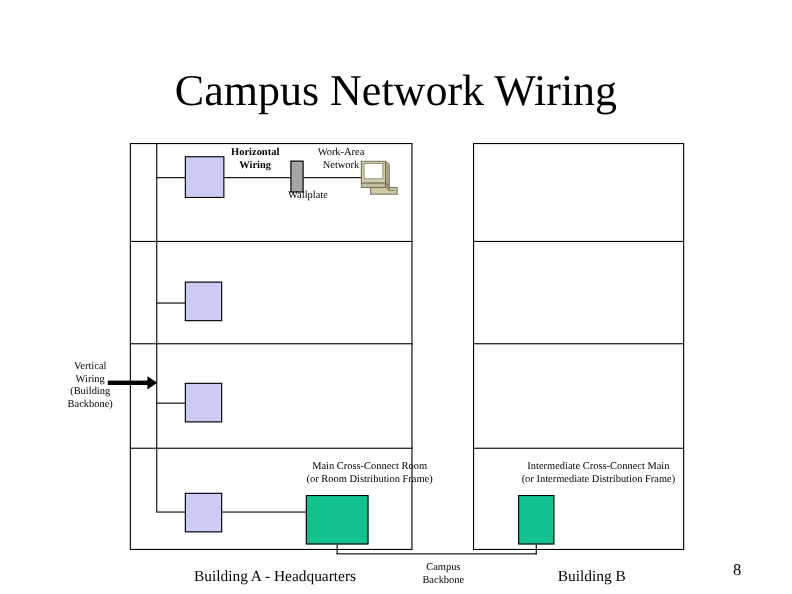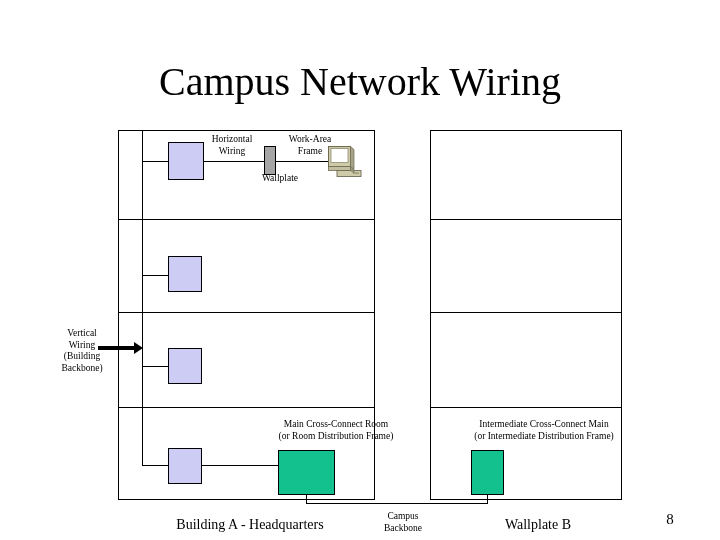--- a/index.html
+++ b/index.html
@@ -77,24 +77,24 @@
 
       <rect x="10" y="24.5" width="24" height="6" fill="#CFCBA8" stroke="#6E6B55" stroke-width="0.9"></rect>
 
       <polygon points="23.5,0.5 27,3.5 27,23.5 23.5,20.5" fill="#A8A489" stroke="#6E6B55" stroke-width="0.7"></polygon>
       <polygon points="23.5,20.5 27,23.5 27,27 23.5,24.5" fill="#9A9679" stroke="#6E6B55" stroke-width="0.6"></polygon>
 
       <rect x="26" y="26.5" width="6" height="1.2" fill="#8E8B70"></rect>
     </svg>
   </div>
 
-  <div class="lbl" style="left:190px;top:114px;width:84px;">Horizontal
+  <div class="lbl" style="left:190px;top:114px;width:84px;font-weight:bold;">Horizontal
 Wiring</div>
   <div class="lbl" style="left:270px;top:114px;width:80px;">Work-Area
-Frame</div>
+Network</div>
   <div class="lbl" style="left:240px;top:153px;width:80px;">Wallplate</div>
 
   <div class="closet" style="left:168px;top:236px;width:34px;height:36px;background:#CCCCF5;"></div>
   <div class="hline" style="left:142px;top:255px;width:27px;"></div>
 
   <div class="closet" style="left:168px;top:328px;width:34px;height:36px;background:#CCCCF5;"></div>
   <div class="hline" style="left:142px;top:346px;width:27px;"></div>
 
   <div class="lbl" style="left:42px;top:308px;width:80px;">Vertical
 Wiring
@@ -123,21 +123,21 @@
   <div class="hline" style="left:430px;top:292px;width:192px;"></div>
   <div class="hline" style="left:430px;top:387px;width:192px;"></div>
 
   <div class="xroom" style="left:471px;top:430px;width:33px;height:45px;background:#13C18F;"></div>
 
   <div class="lbl" style="left:430px;top:399px;width:228px;">Intermediate Cross-Connect Main
 (or Intermediate Distribution Frame)</div>
 
   <div class="vline" style="left:487px;top:475px;height:9px;"></div>
 
-  <div class="lbl-b" style="left:468px;top:497px;width:140px;">Wallplate B</div>
+  <div class="lbl-b" style="left:468px;top:497px;width:140px;">Building B</div>
 
   <div class="hline" style="left:306px;top:483px;width:182px;"></div>
   <div class="lbl" style="left:358px;top:491px;width:90px;">Campus
 Backbone</div>
 
   <div class="pageno" style="left:650px;top:491px;width:40px;">8</div>
 
 </div>
 
 </body></html>

